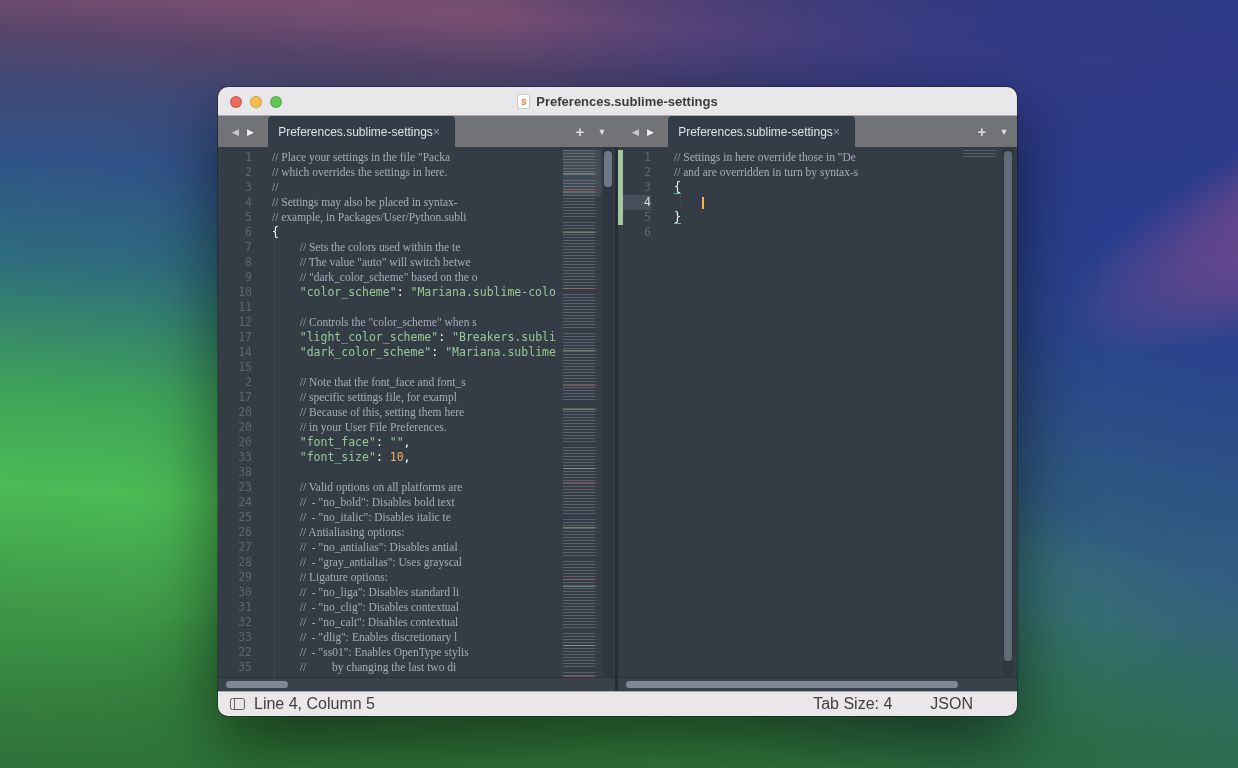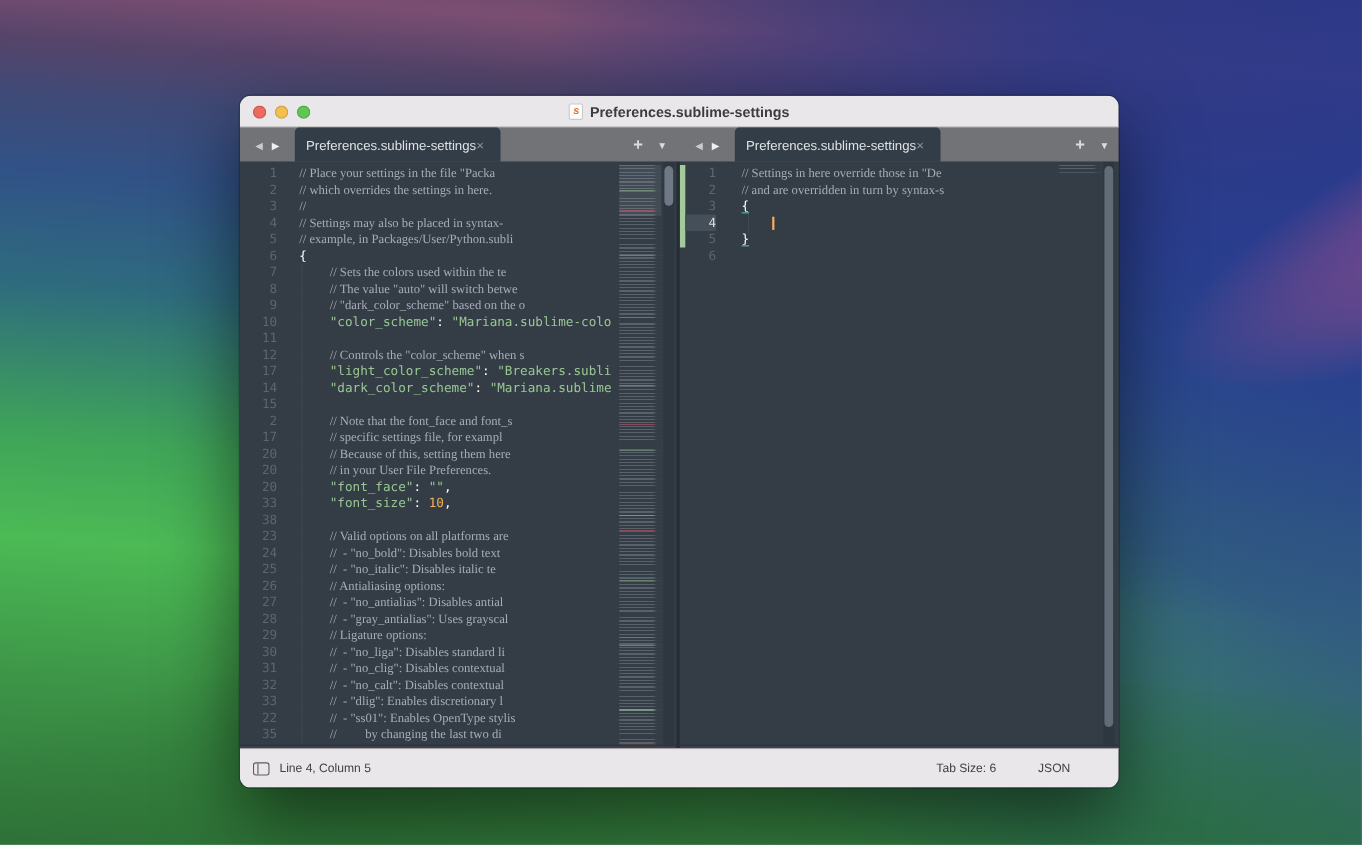--- a/index.html
+++ b/index.html
@@ -99,22 +99,22 @@
   .vscroll { position:absolute; left:385px; top:0; width:10px; bottom:14px; background:#2E3740; }
   .vthumb { position:absolute; left:1px; width:8px; border-radius:4px; background:#6F7985; }
   #group0 .vthumb { top:4px; height:36px; }
   #group1 .vthumb { top:4px; height:510px; background:#626C78; }
 
   .hscroll { position:absolute; left:0; right:0; bottom:0; height:14px; background:#39424B; border-top:1px solid #2A3139; }
   .hthumb { position:absolute; top:3px; height:7px; border-radius:4px; background:#7E8894; }
   #group0 .hthumb { left:8px; width:62px; }
   #group1 .hthumb { left:8px; width:332px; }
 
-  .statusbar { position:absolute; left:0; right:0; bottom:0; height:36px; background:#E9E7E9;
-    border-top:1px solid #A8A6A8; display:flex; align-items:center; font-size:11px; color:#414141;margin-top:44px; }
+  .statusbar { position:absolute; left:0; right:0; bottom:0; height:25px; background:#E9E7E9;
+    border-top:1px solid #A8A6A8; display:flex; align-items:center; font-size:16px; color:#414141;margin-top:44px; }
   .sb-icon { width:15px; height:12px; border:1.5px solid #5E5E5E; border-radius:2.5px; margin-left:12px; position:relative; }
   .sb-icon::after { content:""; position:absolute; left:3px; top:0; bottom:0; width:0; border-left:1.5px solid #5E5E5E; }
   .sb-pos { margin-left:9px; }
   .sb-spacer { flex:1; }
   .sb-tabsize { margin-right:38px; }
   .sb-syntax { margin-right:44px; }
 </style>
 </head>
 <body>
 
@@ -247,17 +247,17 @@
       <div class="hscroll">
         <div class="hthumb"></div>
       </div>
     </div>
   </div>
 
   <div class="statusbar">
     <div class="sb-icon"></div>
     <div class="sb-pos">Line 4, Column 5</div>
     <div class="sb-spacer"></div>
-    <div class="sb-tabsize">Tab Size: 6</div>
+    <div class="sb-tabsize">Tab Size: 4</div>
     <div class="sb-syntax">JSON</div>
   </div>
 
 </div>
 
 </body></html>

